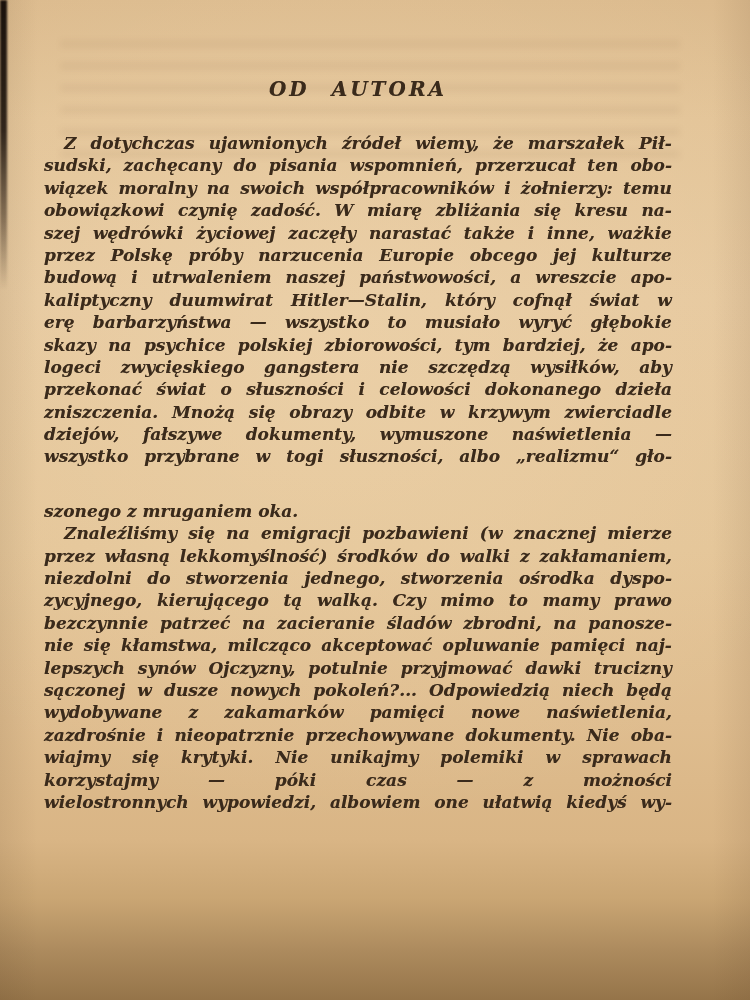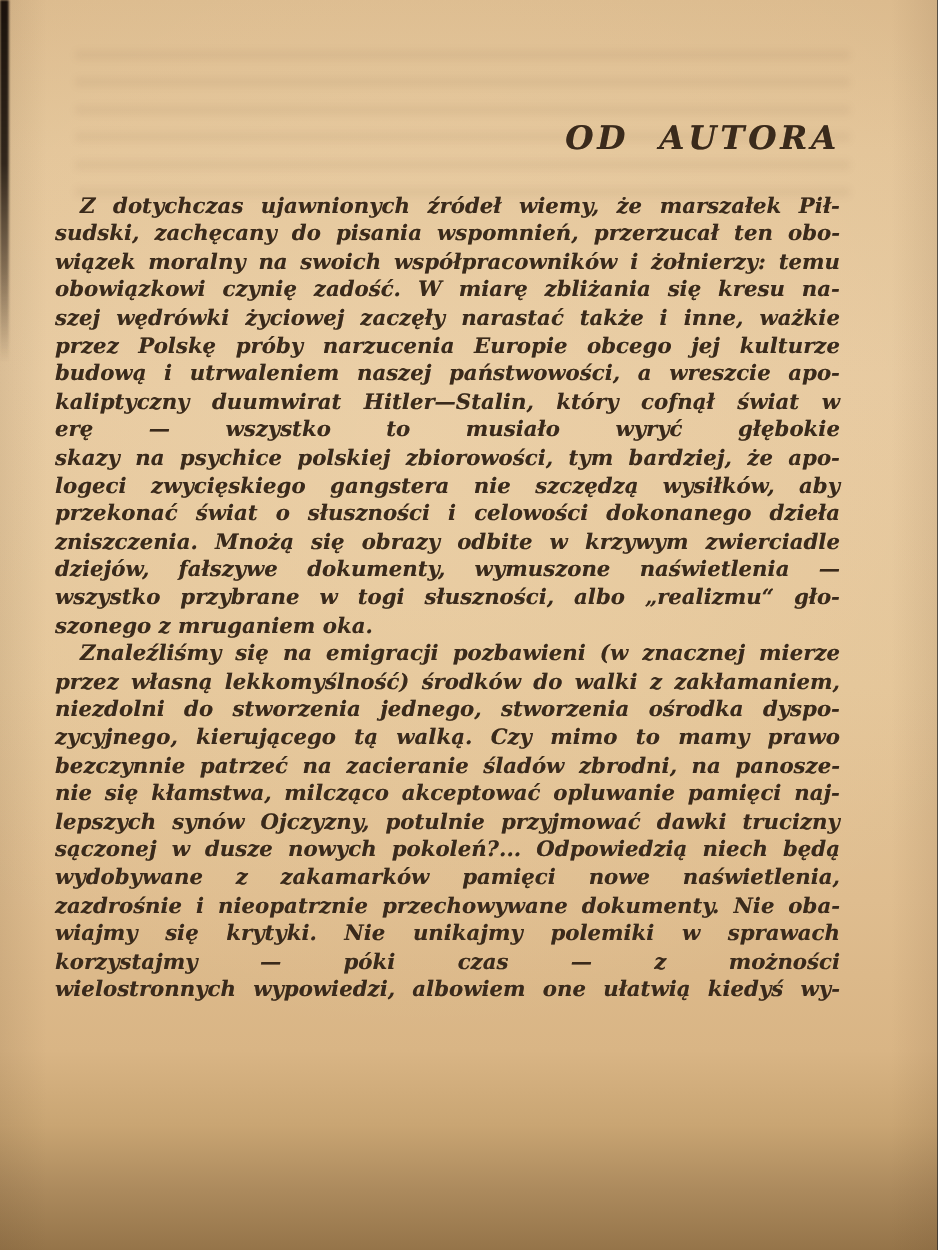--- a/index.html
+++ b/index.html
@@ -42,38 +42,38 @@
       rgba(16,9,5,0.95) 0%, rgba(20,12,7,0.85) 45%,
       rgba(30,18,10,0.45) 75%, rgba(30,18,10,0) 100%);
     filter:blur(0.8px);pointer-events:none;
   }
   .sheet{
     position:absolute;left:44px;top:0;width:628px;
     color:#3a2a1b;
     font-style:italic;font-weight:bold;
   }
   .heading{
-    margin-top:98px;
-    text-align:right;
-    font-size:26px;line-height:26px;
+    margin-top:76px;
+    text-align:center;
+    font-size:20px;line-height:26px;
     letter-spacing:3px;word-spacing:12px;
     text-shadow:0 0 .5px rgba(58,42,27,.5);
   }
   .bodytext{
     margin-top:30px;
     font-size:17px;
     text-shadow:0 0 .5px rgba(58,42,27,.45);
   }
   .line{
     display:flex;justify-content:space-between;
     height:22.4px;line-height:22.4px;
     white-space:pre;
   }
   .line.indent{padding-left:20px;}
-  .line.flush{display:block;}
+  .line.flush{display:block;margin-top:32px;}
   .line span{display:inline-block;}
 </style>
 </head>
 <body>
 
 <div class="photo">
   <div class="sheen"></div>
   <div class="ghost"></div>
   <div class="edge-left"></div>
 
@@ -81,21 +81,21 @@
     <div class="heading">OD AUTORA</div>
     <div class="bodytext">
         <div class="line indent"><span>Z</span><span>dotychczas</span><span>ujawnionych</span><span>źródeł</span><span>wiemy,</span><span>że</span><span>marszałek</span><span>Pił-</span></div>
         <div class="line"><span>sudski,</span><span>zachęcany</span><span>do</span><span>pisania</span><span>wspomnień,</span><span>przerzucał</span><span>ten</span><span>obo-</span></div>
         <div class="line"><span>wiązek</span><span>moralny</span><span>na</span><span>swoich</span><span>współpracowników</span><span>i</span><span>żołnierzy:</span><span>temu</span></div>
         <div class="line"><span>obowiązkowi</span><span>czynię</span><span>zadość.</span><span>W</span><span>miarę</span><span>zbliżania</span><span>się</span><span>kresu</span><span>na-</span></div>
         <div class="line"><span>szej</span><span>wędrówki</span><span>życiowej</span><span>zaczęły</span><span>narastać</span><span>także</span><span>i</span><span>inne,</span><span>ważkie</span></div>
         <div class="line"><span>przez</span><span>Polskę</span><span>próby</span><span>narzucenia</span><span>Europie</span><span>obcego</span><span>jej</span><span>kulturze</span></div>
         <div class="line"><span>budową</span><span>i</span><span>utrwaleniem</span><span>naszej</span><span>państwowości,</span><span>a</span><span>wreszcie</span><span>apo-</span></div>
         <div class="line"><span>kaliptyczny</span><span>duumwirat</span><span>Hitler—Stalin,</span><span>który</span><span>cofnął</span><span>świat</span><span>w</span></div>
-        <div class="line"><span>erę</span><span>—</span><span>wszystko</span><span>to</span><span>musiało</span><span>wyryć</span><span>głębokie</span></div>
+        <div class="line"><span>erę</span><span>barbarzyństwa</span><span>—</span><span>wszystko</span><span>to</span><span>musiało</span><span>wyryć</span><span>głębokie</span></div>
         <div class="line"><span>skazy</span><span>na</span><span>psychice</span><span>polskiej</span><span>zbiorowości,</span><span>tym</span><span>bardziej,</span><span>że</span><span>apo-</span></div>
         <div class="line"><span>logeci</span><span>zwycięskiego</span><span>gangstera</span><span>nie</span><span>szczędzą</span><span>wysiłków,</span><span>aby</span></div>
         <div class="line"><span>przekonać</span><span>świat</span><span>o</span><span>słuszności</span><span>i</span><span>celowości</span><span>dokonanego</span><span>dzieła</span></div>
         <div class="line"><span>zniszczenia.</span><span>Mnożą</span><span>się</span><span>obrazy</span><span>odbite</span><span>w</span><span>krzywym</span><span>zwierciadle</span></div>
         <div class="line"><span>dziejów,</span><span>fałszywe</span><span>dokumenty,</span><span>wymuszone</span><span>naświetlenia</span><span>—</span></div>
         <div class="line"><span>wszystko</span><span>przybrane</span><span>w</span><span>togi</span><span>słuszności,</span><span>albo</span><span>„realizmu“</span><span>gło-</span></div>
         <div class="line flush">szonego z mruganiem oka.</div>
         <div class="line indent"><span>Znaleźliśmy</span><span>się</span><span>na</span><span>emigracji</span><span>pozbawieni</span><span>(w</span><span>znacznej</span><span>mierze</span></div>
         <div class="line"><span>przez</span><span>własną</span><span>lekkomyślność)</span><span>środków</span><span>do</span><span>walki</span><span>z</span><span>zakłamaniem,</span></div>
         <div class="line"><span>niezdolni</span><span>do</span><span>stworzenia</span><span>jednego,</span><span>stworzenia</span><span>ośrodka</span><span>dyspo-</span></div>

